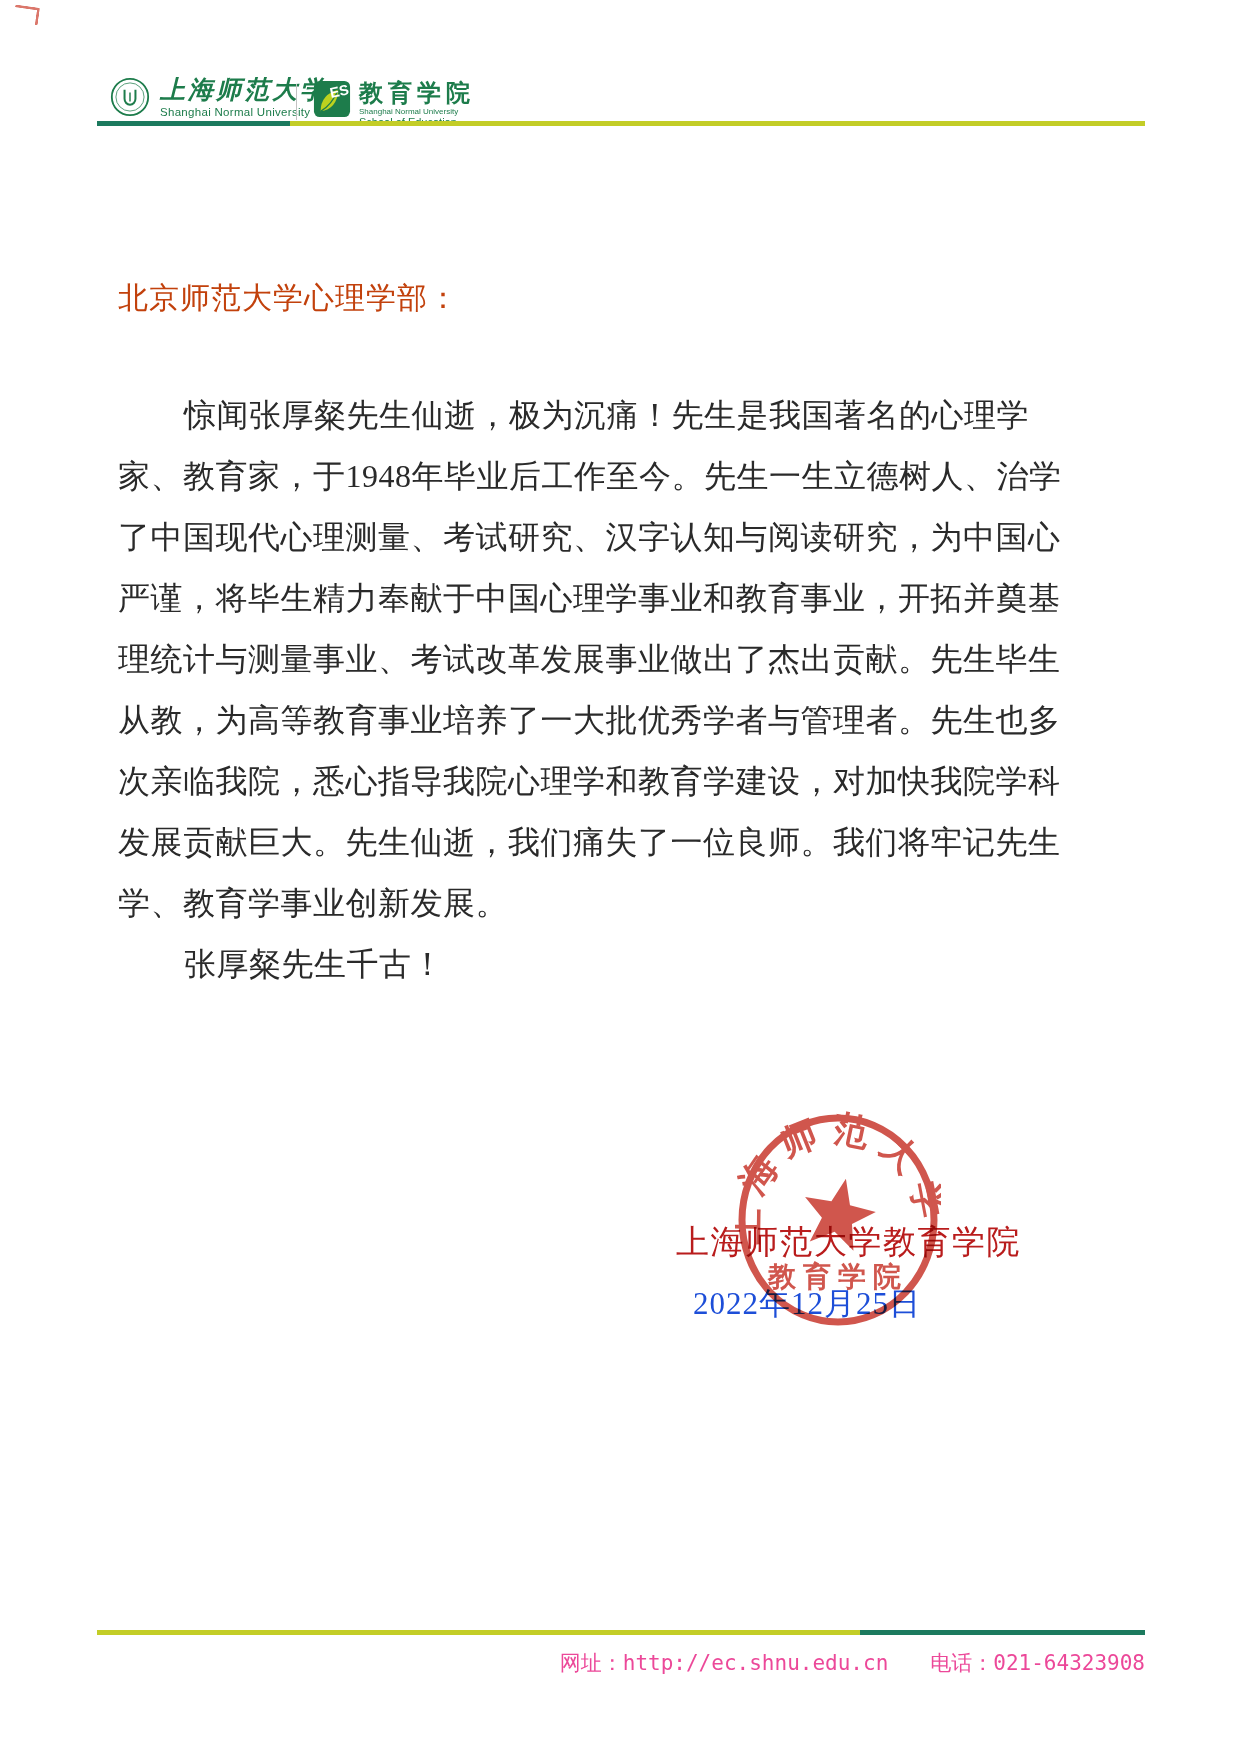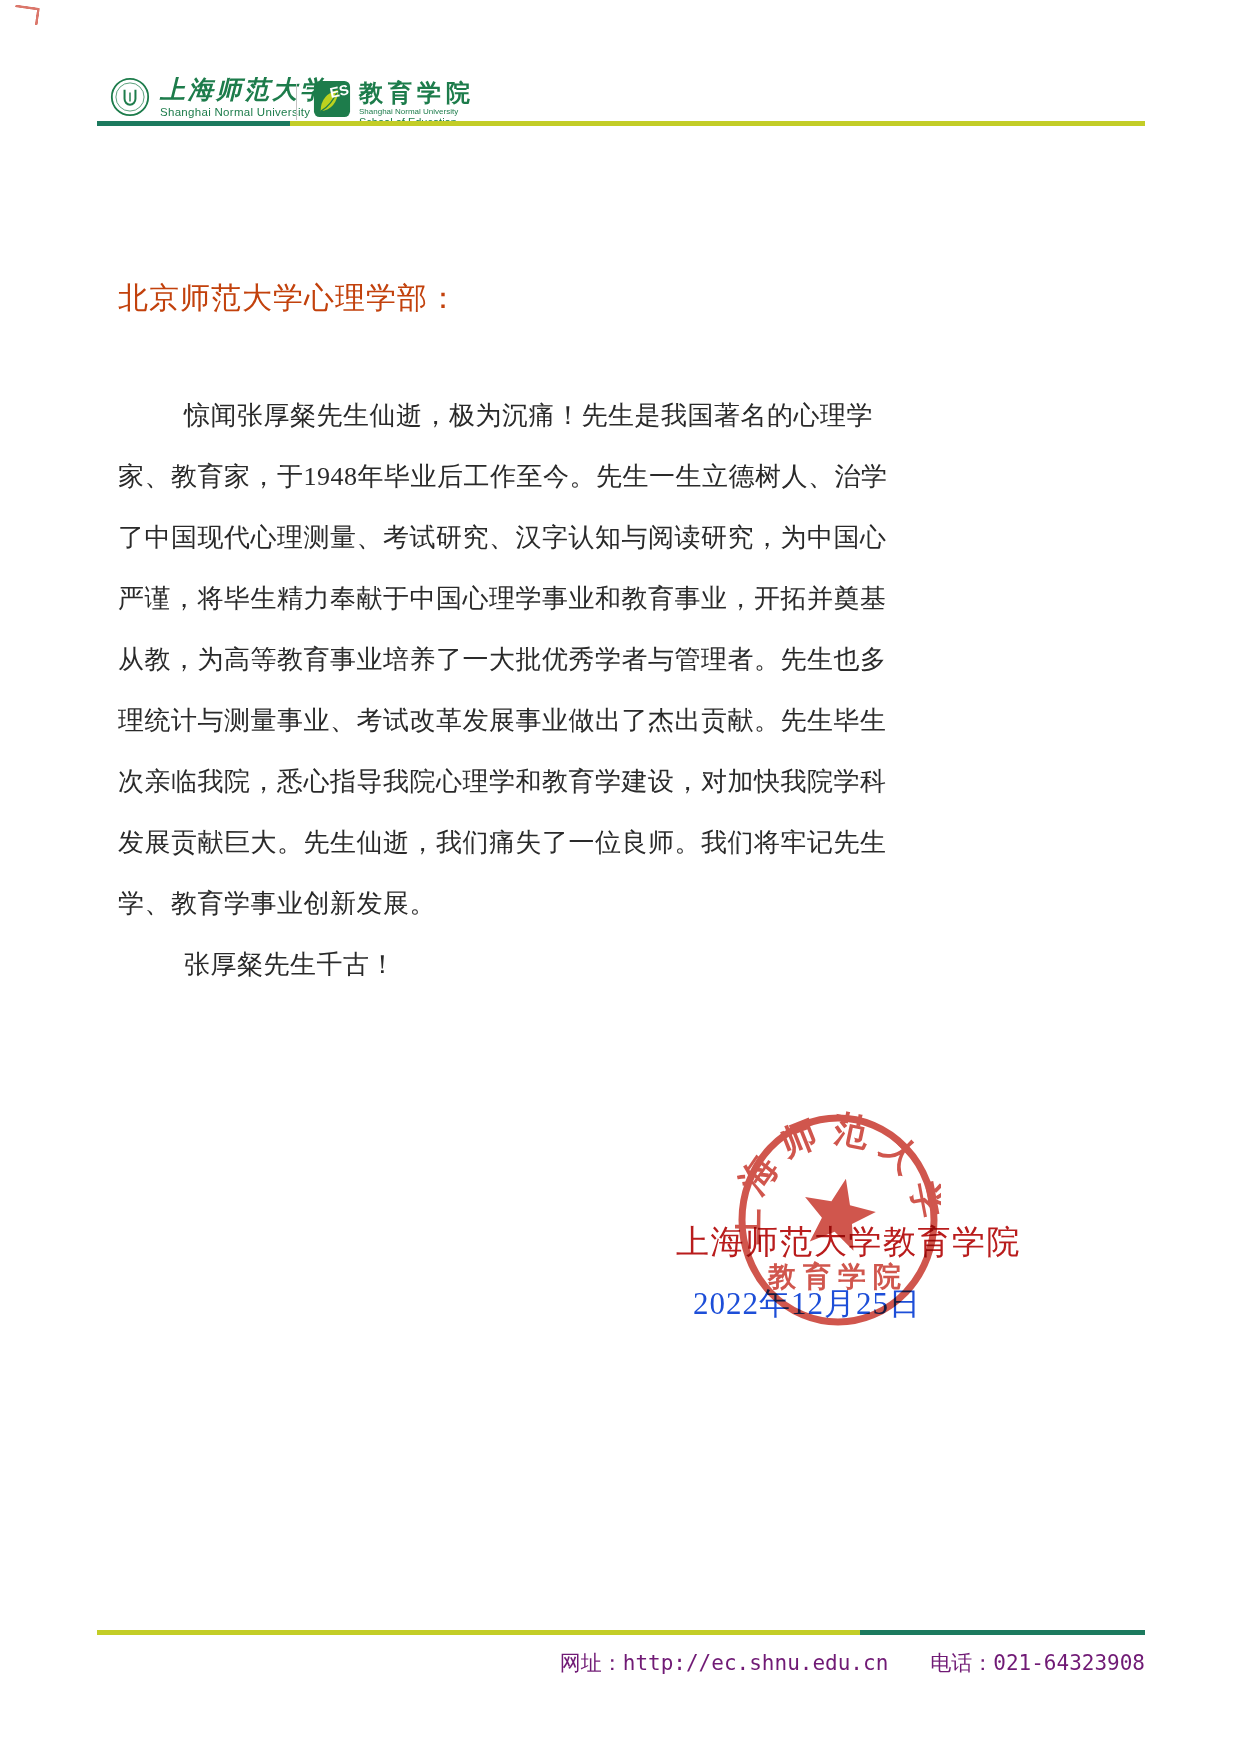--- a/index.html
+++ b/index.html
@@ -19,33 +19,33 @@
   .uni-en{font-size:11.5px;color:#1d7c4b;letter-spacing:.3px;font-family:"Liberation Sans",sans-serif;margin-top:2px;}
   .logo-divider{position:absolute;left:296px;top:84px;width:1px;height:36px;background:#c2c2c2;}
   .logo-right{position:absolute;left:313px;top:80px;display:flex;gap:8px;align-items:flex-start;}
   .school-cn{font-size:24px;font-weight:bold;color:#1d7c4b;letter-spacing:5px;line-height:1.05;font-family:"Liberation Sans",sans-serif;}
   .school-en1{font-size:8px;color:#1d7c4b;font-family:"Liberation Sans",sans-serif;margin-top:2px;}
   .school-en2{font-size:11px;color:#1d7c4b;font-family:"Liberation Sans",sans-serif;}
   .rule-left{position:absolute;left:97px;top:121px;width:193px;height:5px;background:#1c7a5e;}
   .rule-right{position:absolute;left:290px;top:121px;width:855px;height:5px;background:#c3cd27;}
   
   .salutation{position:absolute;left:118px;top:278px;font-size:30px;letter-spacing:1px;color:#c2410c;}
-  .para{position:absolute;left:118px;top:385px;width:1012px;font-size:26px;line-height:61px;color:#2a2a2a;}
+  .para{position:absolute;left:118px;top:385px;width:1012px;font-size:32px;line-height:61px;color:#2a2a2a;}
   .line{white-space:nowrap;letter-spacing:.5px;}
   .indent{padding-left:66px;}
   .signature{position:absolute;left:676px;top:1220px;font-size:33px;letter-spacing:1.5px;color:#b91c1c;z-index:1;}
   .date{position:absolute;left:693px;top:1283px;font-size:31px;letter-spacing:1px;color:#1d4ed8;z-index:1;}
   
   .stamp{position:absolute;left:735px;top:1110px;width:206px;height:220px;z-index:2;
          mix-blend-mode:multiply;opacity:.85;}
   .stamp text{fill:#c8382e;font-family:"Liberation Serif","DejaVu Serif",serif;font-weight:bold;}
   
   .footer-rule-left{position:absolute;left:97px;top:1630px;width:763px;height:5px;background:#c3cd27;}
   .footer-rule-right{position:absolute;left:860px;top:1630px;width:285px;height:5px;background:#1c7a5e;}
-  .footer-text{position:absolute;top:1649px;right:96px;font-size:21px;color:#701a75;
+  .footer-text{position:absolute;top:1649px;right:96px;font-size:21px;color:#ec4899;
                font-family:"DejaVu Sans Mono",monospace;white-space:nowrap;}
   .footer-gap{display:inline-block;width:42px;}
 </style>
 </head>
 <body>
 
 <div class="page">
 
   <div class="corner-mark"></div>
 
@@ -81,22 +81,22 @@
   <div class="rule-left"></div>
   <div class="rule-right"></div>
 
   <div class="salutation">北京师范大学心理学部：</div>
 
   <div class="para">
     <div class="line indent">惊闻张厚粲先生仙逝，极为沉痛！先生是我国著名的心理学</div>
     <div class="line">家、教育家，于1948年毕业后工作至今。先生一生立德树人、治学</div>
     <div class="line">了中国现代心理测量、考试研究、汉字认知与阅读研究，为中国心</div>
     <div class="line">严谨，将毕生精力奉献于中国心理学事业和教育事业，开拓并奠基</div>
+    <div class="line">理统计与测量事业、考试改革发展事业做出了杰出贡献。先生毕生</div>
     <div class="line">从教，为高等教育事业培养了一大批优秀学者与管理者。先生也多</div>
-    <div class="line">理统计与测量事业、考试改革发展事业做出了杰出贡献。先生毕生</div>
     <div class="line">次亲临我院，悉心指导我院心理学和教育学建设，对加快我院学科</div>
     <div class="line">发展贡献巨大。先生仙逝，我们痛失了一位良师。我们将牢记先生</div>
     <div class="line">学、教育学事业创新发展。</div>
     <div class="line indent">张厚粲先生千古！</div>
   </div>
 
   <div class="signature">上海师范大学教育学院</div>
   <div class="date">2022年12月25日</div>
 
   <svg class="stamp" viewBox="-103 -110 206 220">

